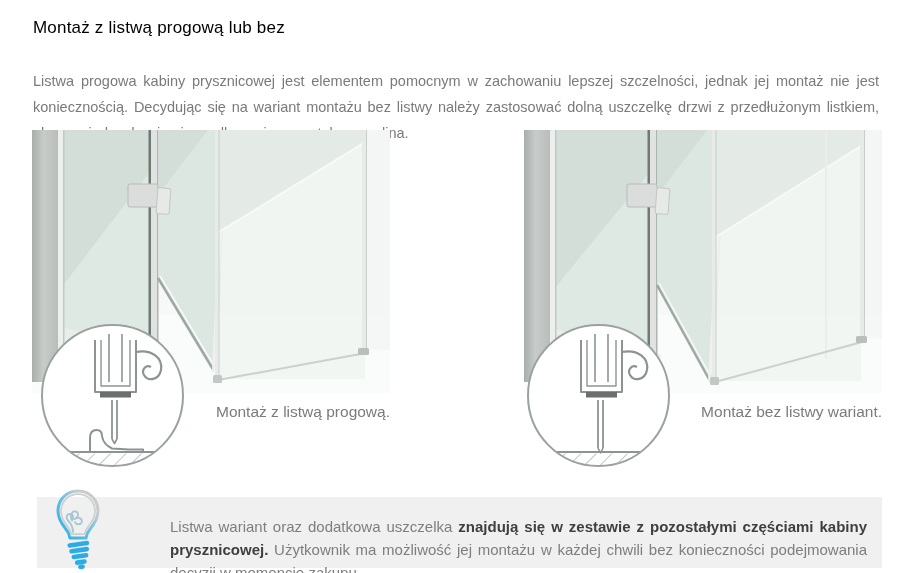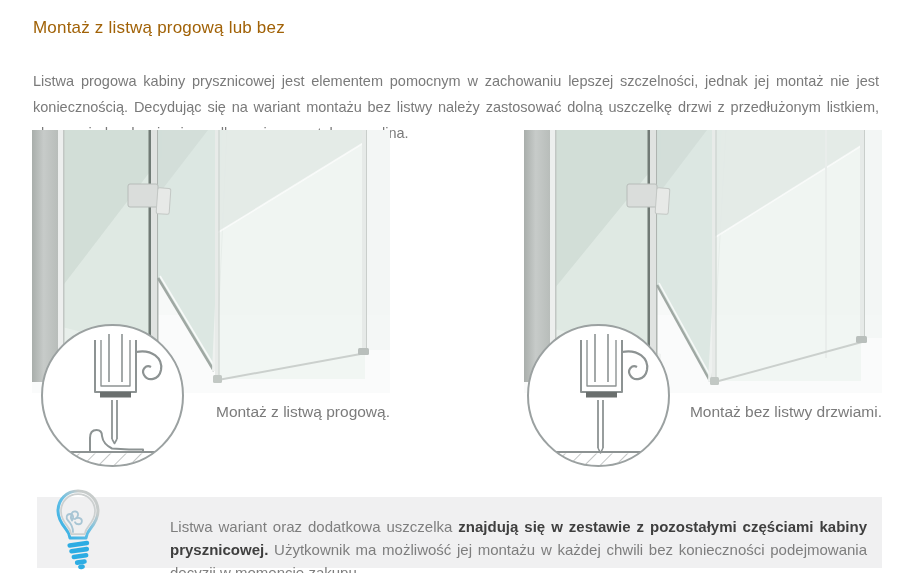--- a/index.html
+++ b/index.html
@@ -2,21 +2,21 @@
 <html><head>
 <meta charset="utf-8">
 <style>
   html,body { margin:0; padding:0; }
   body {
     width:909px; height:573px; position:relative; background:#ffffff;
     font-family:"Liberation Sans", sans-serif; overflow:hidden;
   }
   .page-title {
     position:absolute; left:33px; top:7px;
-    font-size:17px; font-weight:400; color:#a16207; letter-spacing:0.2px;
+    font-size:17px; font-weight:400; color:#000000; letter-spacing:0.2px;
   }
   .intro {
     position:absolute; left:33px; top:53px; width:846px;
     font-size:14.5px; line-height:26px; color:#7a7a7a; text-align:justify;
   }
   .scene { position:absolute; display:block; }
   .scene-left  { left:32px;  top:130px; }
   .scene-right { left:524px; top:130px; }
   .detail-circle { position:absolute; display:block; }
   .detail-left  { left:39px;  top:322px; }
@@ -173,21 +173,21 @@
     <path d="M62,18 V64 H91 V18" stroke-width="1.4"></path>
     <rect x="61" y="70" width="31" height="5.5" fill="#6a6f6e" stroke="none"></rect>
     <path d="M97,30 C113,27 124,36 122,48 C120,58 109,60 105,53 C102,48 107,42 112,45" stroke-width="2.2"></path>
     <path d="M73,78 V126 M78,78 V126" stroke-width="1.8"></path>
     <path d="M73,126 L75.5,131 L78,126" stroke-width="1.6"></path>
     <path d="M16,130 H131" stroke-width="2.2"></path>
     <rect x="14" y="131.5" width="120" height="24" fill="url(#hatch2)" stroke="none"></rect>
   </g>
 </svg>
 
-<div class="caption caption-right">Montaż bez listwy drzwiami.</div>
+<div class="caption caption-right">Montaż bez listwy wariant.</div>
 
 <div class="tip-band"></div>
 
 <svg class="bulb" width="64" height="84" viewBox="0 0 64 84">
   <defs>
     <linearGradient id="bulbG" x1="0" y1="1" x2="1" y2="0">
       <stop offset="0" stop-color="#2dace3"></stop>
         <stop offset="0.45" stop-color="#62bfe6"></stop>
       <stop offset="0.75" stop-color="#c6cbca"></stop>
         <stop offset="1" stop-color="#c9cdcc"></stop>

